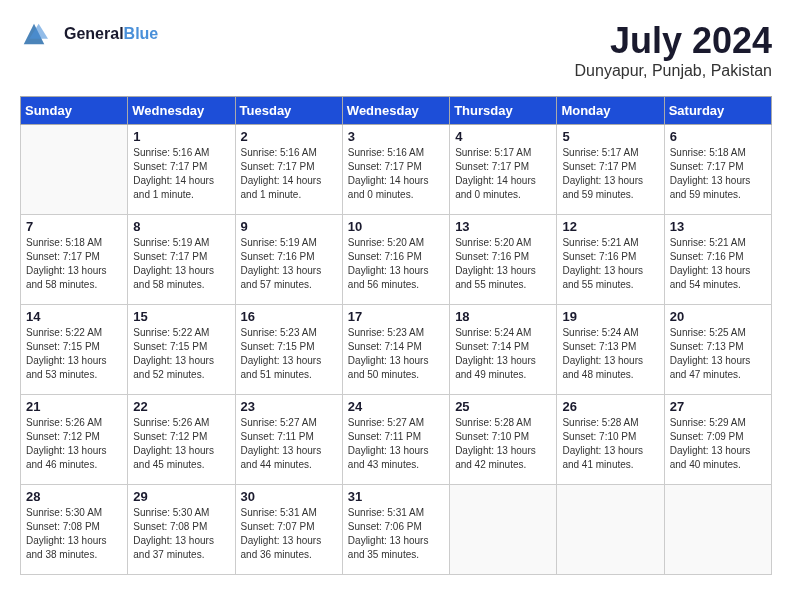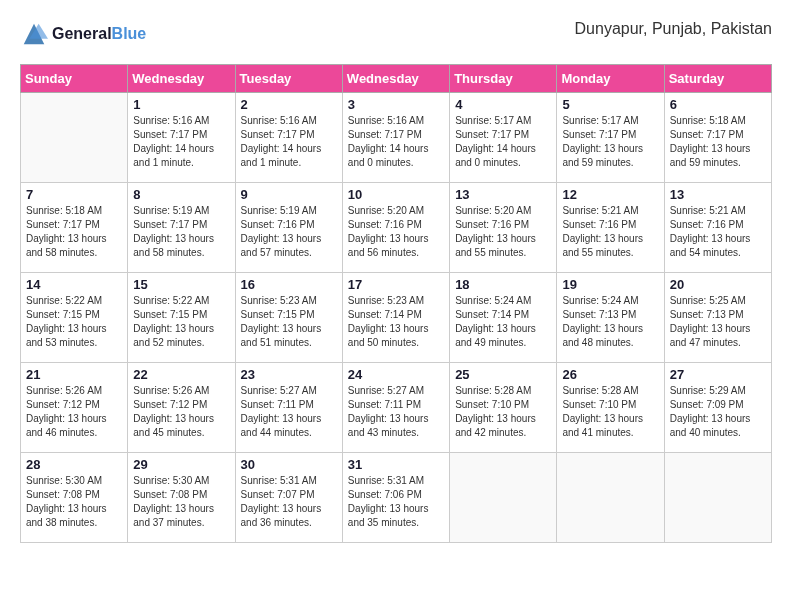--- a/index.html
+++ b/index.html
@@ -12,21 +12,21 @@
     }
     .header {
       display: flex;
       justify-content: space-between;
       align-items: flex-start;
       margin-bottom: 16px;
     }
     .logo {
       display: flex;
       align-items: center;
-      gap: 4px;
+      gap: 16px;
     }
     .logo-icon {
       width: 28px;
       height: 28px;
     }
     .title-block {
       text-align: right;
     }
     .main-title {
       font-size: 36px;
@@ -37,21 +37,21 @@
       font-size: 16px;
       color: #333;
       margin-left: 24px;
     }
     table {
       width: 100%;
       border-collapse: collapse;
       table-layout: fixed;
     }
     th {
-      background-color: #ec4899;
+      background-color: #1d4ed8;
       color: #fff;
       font-size: 13px;
       font-weight: bold;
       padding: 6px 4px;
       text-align: left;
       border: 1px solid #aaa;
     }
     td {
       border: 1px solid #ccc;
       vertical-align: top;
@@ -86,20 +86,21 @@
       <polygon points="15,4 26,26 4,26" fill="#2c6fad" opacity="0.85"></polygon>
       <polygon points="20,4 30,20 10,20" fill="#4a90d9" opacity="0.6"></polygon>
     </svg>
     <div>
       <div style="font-size:16px;font-weight:bold;color:#1a1a2e;line-height:1.2;">
         <span style="color:#1a1a2e;">General</span><span style="color:#4a90d9;">Blue</span>
       </div>
     </div>
   </div>
   <div class="title-block">
+    <div class="main-title">July 2024</div>
     <div class="subtitle">Dunyapur, Punjab, Pakistan</div>
   </div>
 </div>
 
 <table>
   <thead>
     <tr>
       <th>Sunday</th>
       <th>Wednesday</th>
       <th>Tuesday</th>

